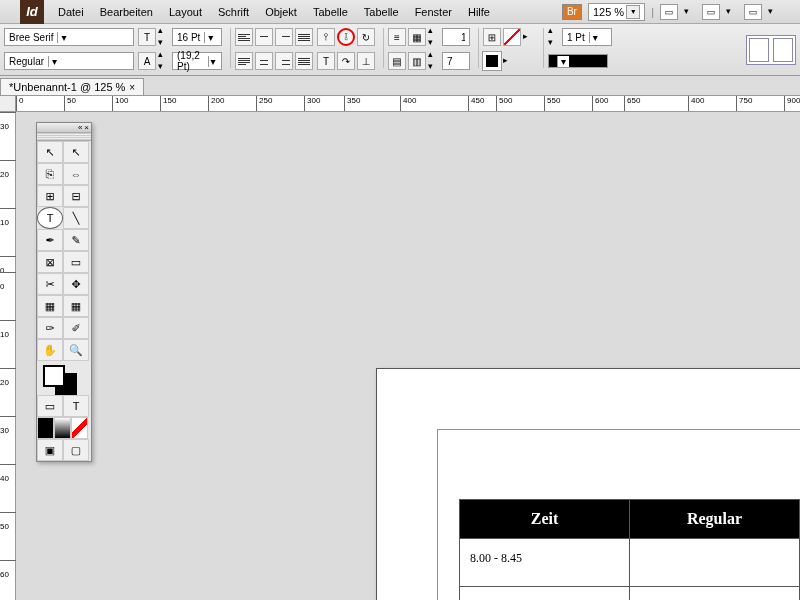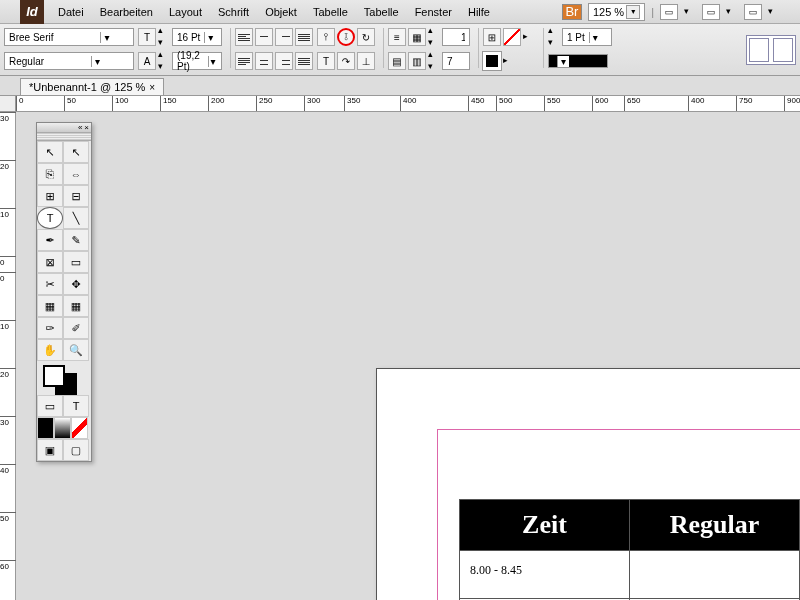--- a/index.html
+++ b/index.html
@@ -2,65 +2,65 @@
 <html><head>
 <meta charset="utf-8">
 <style>
 * { margin: 0; padding: 0; box-sizing: border-box; font-family: Arial, sans-serif; }
 body { background: #f0f0f0; width: 800px; height: 600px; overflow: hidden; position: relative; }
 
 .menubar { height: 24px; background: linear-gradient(#e8e8e8,#d8d8d8); border-bottom: 1px solid #aaa; display: flex; align-items: center; padding: 0 20px; font-size: 11px; }
 .app-icon { width: 24px; height: 24px; background: #4a2b1a; color: #fff; display: flex; align-items: center; justify-content: center; font-weight: bold; font-style: italic; font-size: 13px; margin-right: 6px; }
 .menu-item { padding: 4px 8px; cursor: pointer; }
 .menu-right { margin-left: auto; display: flex; align-items: center; gap: 6px; }
-.br-icon { width: 20px; height: 16px; background: #d97a2a; color: #fff; font-size: 13px; display:flex;align-items:center;justify-content:center;border:1px solid #888; }
+.br-icon { width: 20px; height: 16px; background: #d97a2a; color: #fff; font-size: 10px; display:flex;align-items:center;justify-content:center;border:1px solid #888; }
 .zoom-box { border:1px solid #999; padding: 1px 4px; background:#fff; font-size:11px; display:flex; align-items:center; }
 .arr-btn { width:14px; height:14px; border:1px solid #999; background:#eee; margin-left:2px; display:flex;align-items:center;justify-content:center;font-size:8px; }
 .view-ic { width:18px;height:16px;border:1px solid #999;background:#fff;font-size:9px;display:flex;align-items:center;justify-content:center; }
 
 .controlbar { height: 52px; background: linear-gradient(#eee,#ddd); border-bottom:1px solid #999; display:flex; padding:2px 4px; }
 .ctrl-col { display:flex; flex-direction:column; gap:2px; margin-right:4px; }
 .ctrl-row { display:flex; align-items:center; gap:2px; height:22px; }
 .sel { border:1px solid #999; background:#fff; font-size:10px; height:18px; display:flex; align-items:center; padding:0 4px; }
 .sel-arrow { width:12px; text-align:center; border-left:1px solid #999; margin-left:4px; }
-.font-sel { width:130px;gap:43px; }
+.font-sel { width:130px; }
 .num-sel { width:50px; }
 .ic { width:18px; height:18px; border:1px solid #aaa; background:#f5f5f5; display:flex; align-items:center; justify-content:center; font-size:10px; cursor:pointer; }
 .tt-ic { width:12px;height:12px;font-size:9px; }
 .sep { width:1px; height:40px; background:#bbb; margin:2px 4px; }
 .red-circle { border:2px solid #e00; border-radius:50%; }
 
-.tabbar { height:20px; background:#ddd; border-bottom:1px solid #999; display:flex; align-items:flex-end; padding-left:20px; }
+.tabbar { height:20px; background:#ddd; border-bottom:1px solid #999; display:flex; align-items:flex-end; padding-left:0; }
 .tab { background:#f5f5f5; border:1px solid #999; border-bottom:none; padding:2px 8px; font-size:11px; display:flex; align-items:center; gap:4px; }
 .tab-close { font-size:10px; cursor:pointer; }
 
 .ruler-h { height:16px; background:#fff; border-bottom:1px solid #999; margin-left:16px; position:relative; overflow:hidden; font-size:8px; }
 .ruler-h .tick { position:absolute; top:0; border-left:1px solid #666; height:16px; padding-left:2px; }
 .ruler-v { width:16px; background:#fff; border-right:1px solid #999; position:absolute; left:0; top:112px; bottom:0; font-size:8px; }
-.ruler-v .tick { position:absolute; left:0; border-top:1px solid #666; width:16px; padding-top:1px; }
+.ruler-v .tick { position:absolute; left:0; border-top:1px solid #666; width:16px; padding-top:9px; }
 .ruler-corner { width:16px;height:16px;background:#eee;border-right:1px solid #999;border-bottom:1px solid #999;position:absolute;left:0;top:96px; }
 
 .canvas { position:absolute; left:16px; top:112px; right:0; bottom:0; background:#dcdcdc; overflow:hidden; }
 
 .tools { position:absolute; left:36px; top:122px; width:56px; background:#e8e8e8; border:1px solid #888; box-shadow:2px 2px 4px rgba(0,0,0,.25); }
 .tools-head { height:10px; background:linear-gradient(#eee,#ccc); border-bottom:1px solid #aaa; display:flex; justify-content:flex-end; align-items:center; gap:2px; padding:0 2px; }
 .tools-head span { font-size:8px; cursor:pointer; }
 .tools-drag { height:8px; background:repeating-linear-gradient(#ccc,#ccc 1px,#eee 1px,#eee 2px); border-bottom:1px solid #aaa; }
 .tool-grid { display:flex; flex-wrap:wrap; }
 .tool { width:26px; height:22px; border:1px solid #ccc; background:#f0f0f0; display:flex; align-items:center; justify-content:center; font-size:11px; cursor:pointer; position:relative; }
 .tool.sel-t { background:#fff; border-color:#666; }
 .swatch { position:relative; width:52px; height:34px; }
 .sw-f { position:absolute; left:6px; top:4px; width:22px; height:22px; background:#fff; border:2px solid #000; }
 .sw-b { position:absolute; left:18px; top:12px; width:22px; height:22px; background:#000; }
 
 .page { position:absolute; left:360px; top:256px; width:600px; height:500px; background:#fff; border:1px solid #555; box-shadow:2px 2px 5px rgba(0,0,0,.2); }
 .page-margin { position:absolute; left:60px; top:60px; right:0; bottom:0; border:1px solid #d6a; border-right:none; border-bottom:none; }
 .tbl { position:absolute; left:82px; top:130px; border-collapse:collapse; }
 .tbl th, .tbl td { border:1px solid #555; font-family: Georgia, serif; }
-.tbl th { background:#000; color:#fff; font-size:26px; font-weight:bold; padding:10px 0; }
+.tbl th { background:#000; color:#fff; font-size:16px; font-weight:bold; padding:10px 0; }
 .tbl td { font-size:12px; padding:12px 10px; height:48px; vertical-align:top; }
 .col-zeit { width:170px; }
 .col-mon { width:170px; }
 
 .spread-ic { width:50px; height:30px; border:1px solid #88a; background:#fff; display:flex; }
 .spread-ic div { flex:1; border:1px solid #88a; margin:2px; }
 
 
 .align-lines { display:flex; flex-direction:column; gap:1px; width:12px; }
 .align-lines span { height:1px; background:#333; display:block; }

